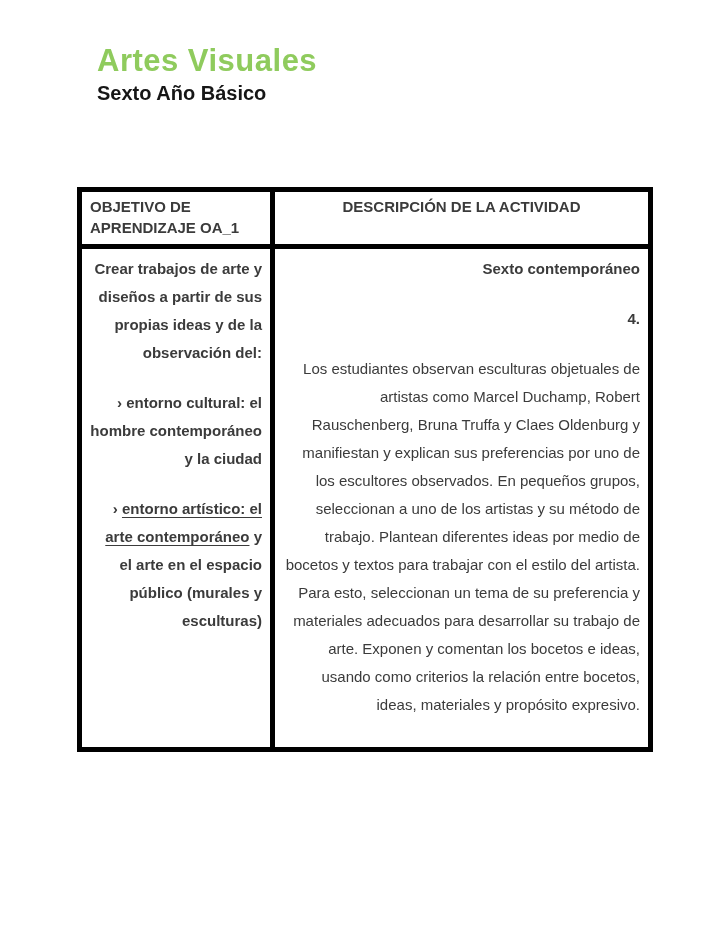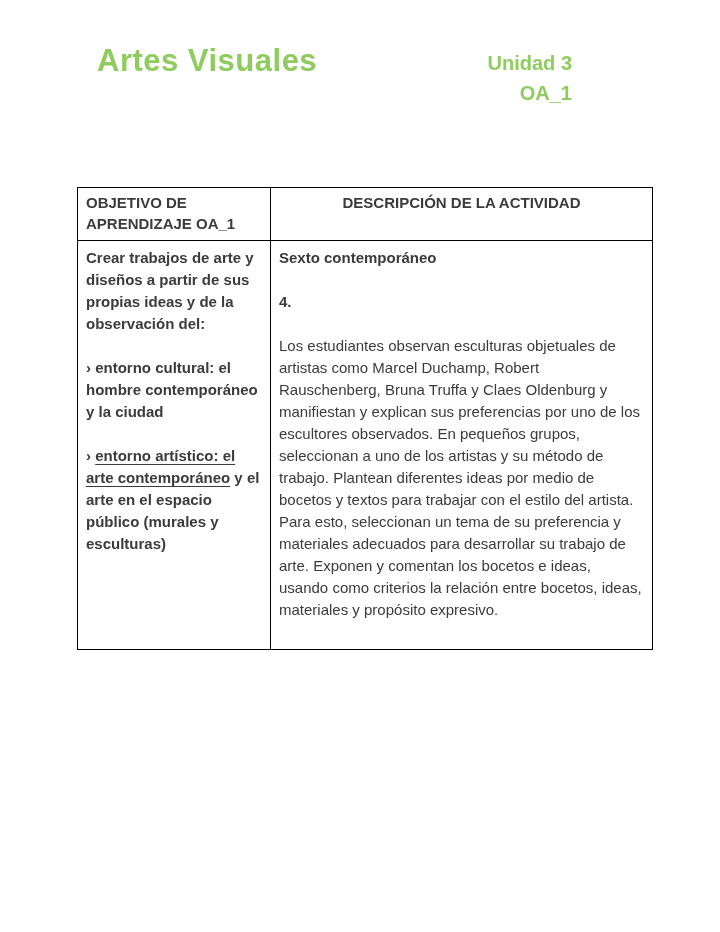--- a/index.html
+++ b/index.html
@@ -40,58 +40,56 @@
   }
 
   
   table.activities {
     position: absolute; left: 77px; top: 187px;
     width: 576px;
     border-collapse: collapse;
     table-layout: fixed;
   }
   table.activities th, table.activities td {
-    border: 1px solid #000000;
+    border: 5px solid #000000;
     vertical-align: top;
     font-size: 15px;
     color: #3b3b3b;
   }
   th.col-obj { width: 193px; }
   th.col-obj, th.col-desc {
     font-weight: bold;
     padding: 4px 8px 6px 8px;
     line-height: 21px;
     height: 46px;
   }
   th.col-obj { text-align: left; }
   th.col-desc { }
 
   td.obj-cell, td.desc-cell {
     height: 394px;
     padding: 6px 8px;
-    line-height: 22px;
+    line-height: 28px;
+    text-align: right;
   }
   td.obj-cell { font-weight: bold; }
   td.obj-cell p { margin: 0 0 22px 0; }
   td.desc-cell p { margin: 0 0 22px 0; }
   td.desc-cell .bold { font-weight: bold; }
   .underlined { text-decoration: underline; text-underline-offset: 3px; }
 </style>
 </head>
 <body>
 
 <div class="page">
 
   <header class="doc-header">
     <div class="header-left">
       <div class="doc-title">Artes Visuales</div>
-    </div>
-    <div class="header-right">
-      <div class="unit-label">Unidad 3</div>
-      <div class="oa-label">OA_1</div>
+      <div class="doc-subtitle">Sexto Año Básico</div>
     </div>
   </header>
 
 
   <table class="activities">
     <thead>
       <tr>
         <th class="col-obj">OBJETIVO DE APRENDIZAJE OA_1</th>
         <th class="col-desc">DESCRIPCIÓN DE LA ACTIVIDAD</th>
       </tr>

